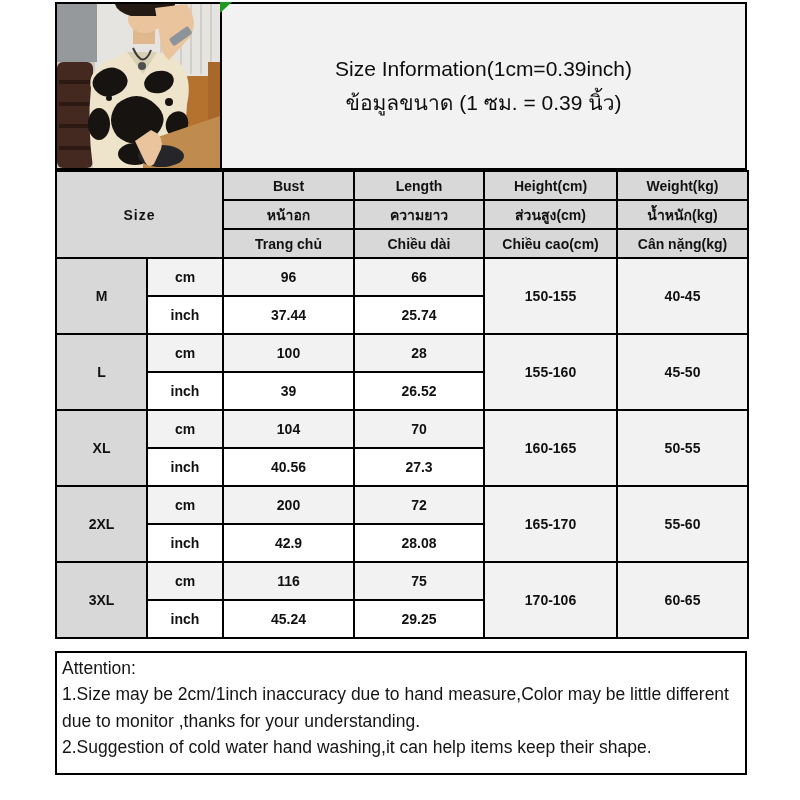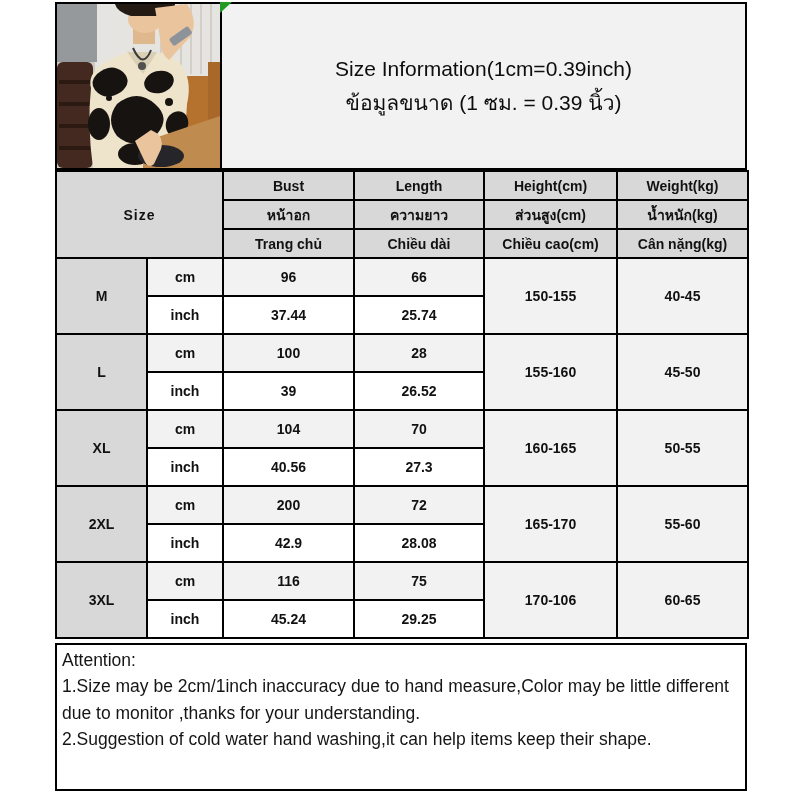--- a/index.html
+++ b/index.html
@@ -33,22 +33,22 @@
     font-weight:bold;font-size:14px;padding:0;overflow:hidden;white-space:nowrap;
   }
   tr.hrow{height:29px;}
   tr.brow{height:38px;}
   td.gray{background:#d8d8d8;}
   td.lite{background:#f2f2f2;margin-left:24px;}
   td.white{background:#ffffff;margin-left:22px;}
   td.corner{font-size:38px;letter-spacing:1px;}
   td.szlabel{font-size:19px;}
   .attention{
-    border:2px solid #000;box-sizing:border-box;margin-top:4px;
-    height:148px;padding:2px 5px 0 5px;background:#fff;
+    border:2px solid #000;box-sizing:border-box;margin-top:12px;
+    height:124px;padding:2px 5px 0 5px;background:#fff;
   }
   .attention p{
     margin:0;font-size:17.5px;line-height:1.5;font-weight:normal;color:#151515;
   }
 </style>
 </head>
 <body>
 
 <div class="content">
 

